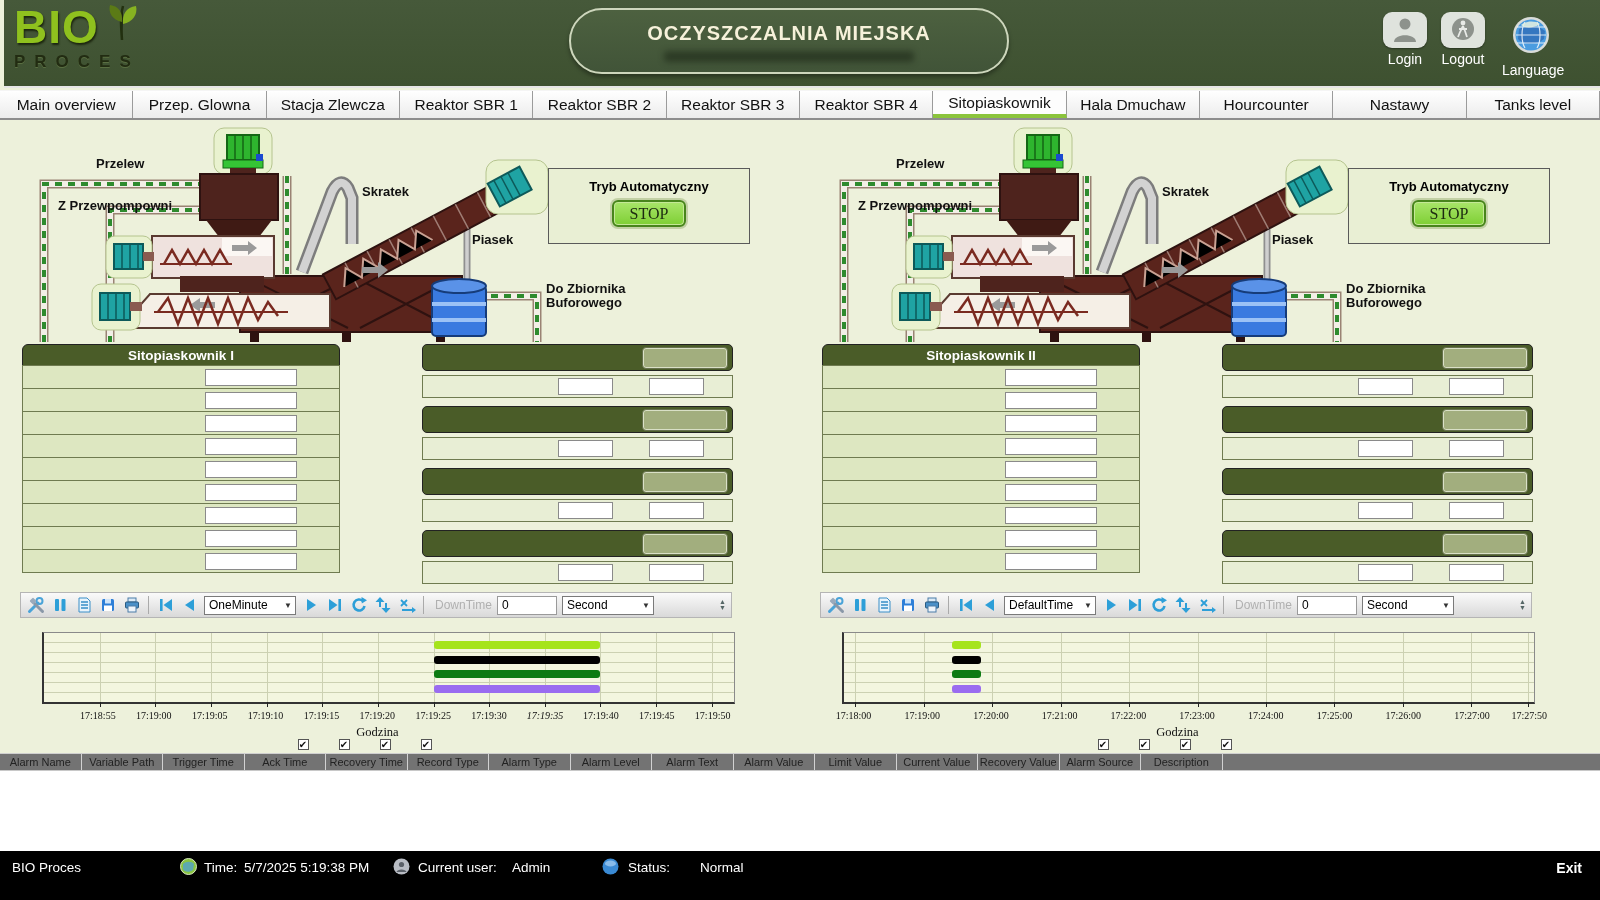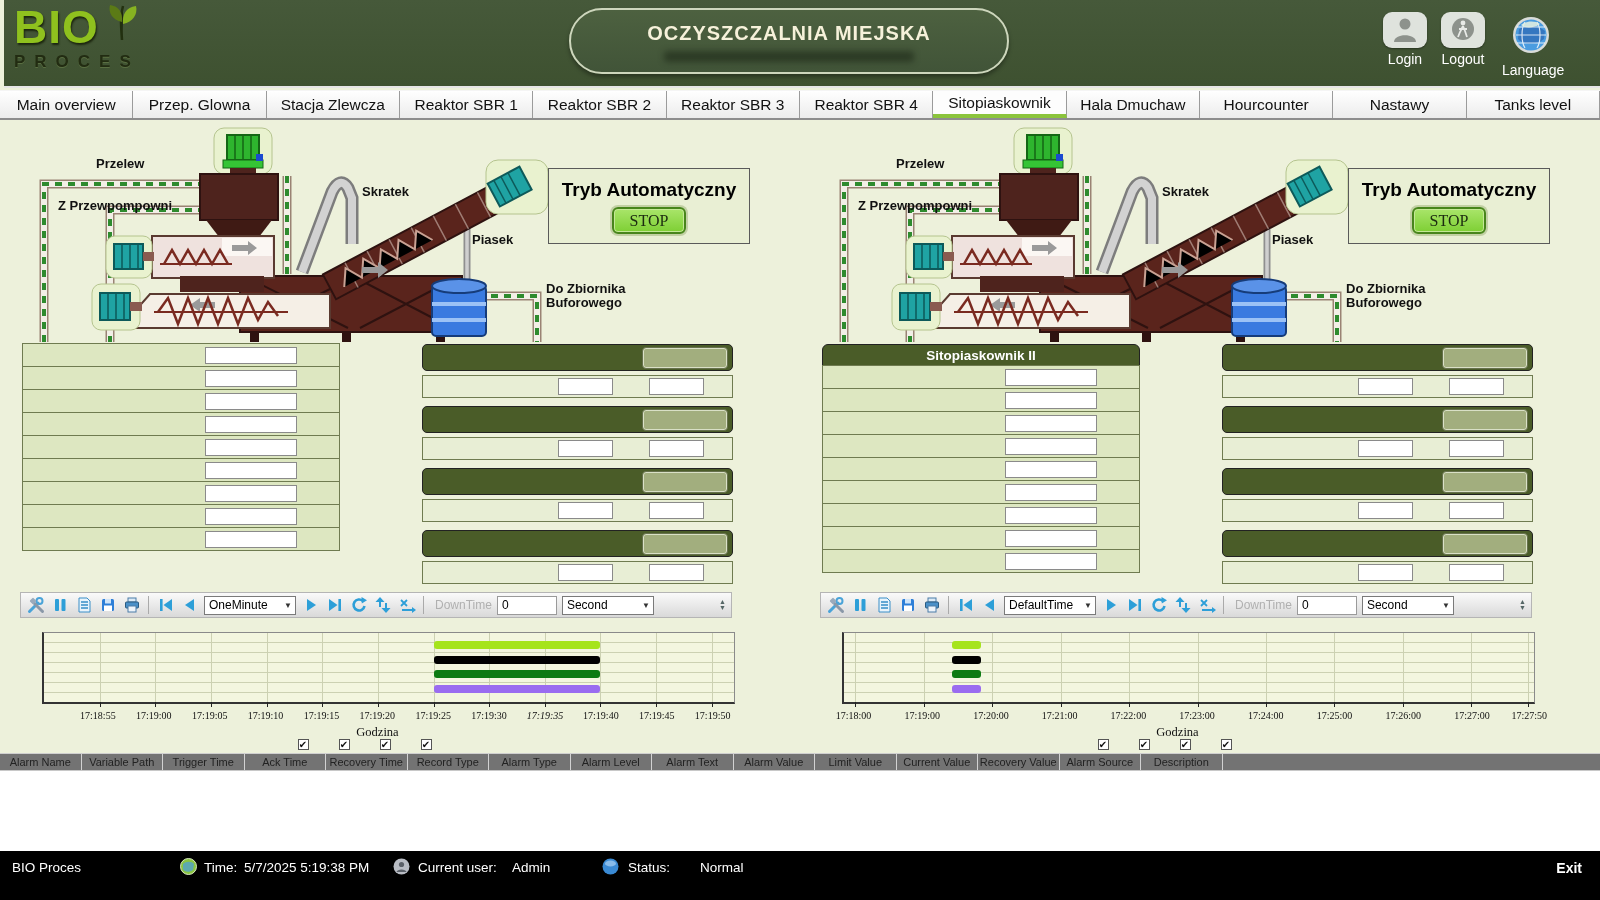--- a/index.html
+++ b/index.html
@@ -48,21 +48,21 @@
   .diagram { position:absolute; left:0; top:2px; width:795px; height:218px;padding-left:44px; }
   .diagram svg { position:absolute; left:0; top:0; }
   .dlabel { position:absolute; font-size:13px; font-weight:bold; color:#111; white-space:nowrap; }
   .dlabel.wrap { white-space:normal; line-height:14px; }
   .pipe-o { fill:none; stroke:#9a8374; stroke-width:9; }
   .pipe-i { fill:none; stroke:#f2efe6; stroke-width:6; }
   .pipe-d { fill:none; stroke:#2e8b2e; stroke-width:4; stroke-dasharray:7 6; }
 
   .auto-panel { position:absolute; left:548px; top:44px; width:202px; height:76px;
     background:#e9efd4; border:1px solid #5a5a5a; text-align:center; }
-  .ap-title { font-size:19px; font-weight:bold; margin-top:10px; }
+  .ap-title { font-size:13px; font-weight:bold; margin-top:10px; }
   .stop-btn { margin-top:6px; width:74px; height:27px; border-radius:6px;
     border:2px solid #48851c; box-shadow:0 0 0 2px #c2d0a4, inset 0 0 0 1px #c4e896;
     background:linear-gradient(#a9e56a,#7ecf34); font-family:"Liberation Serif", serif;
     font-size:16px; color:#1c2a10; cursor:pointer; }
 
   
   .ptable { position:absolute; left:22px; top:222px; width:318px; }
   .ptable-head { height:22px; background:#4a5c28; border:1px solid #222; border-radius:6px 6px 0 0;
     color:#fff; font-weight:bold; font-size:13.5px; text-align:center; line-height:21px; }
   .prow { position:relative; height:24px; background:#dde7c1; border:1px solid #6f7b50;
@@ -362,20 +362,21 @@
         <span class="dlabel" style="left:472px;top:108px">Piasek</span>
         <span class="dlabel wrap" style="left:546px;top:158px;width:92px">Do Zbiornika Buforowego</span>
 
         <div class="auto-panel">
           <div class="ap-title">Tryb Automatyczny</div>
           <button class="stop-btn">STOP</button>
         </div>
       </div>
 
       <div class="ptable">
+        <div class="ptable-head">Sitopiaskownik I</div>
         <div>
 
         <div class="prow">
             <span class="plabel"></span>
             <input style="">
             <span class="punit"></span>
           </div>
             <div class="prow">
             <span class="plabel"></span>
             <input style="">

